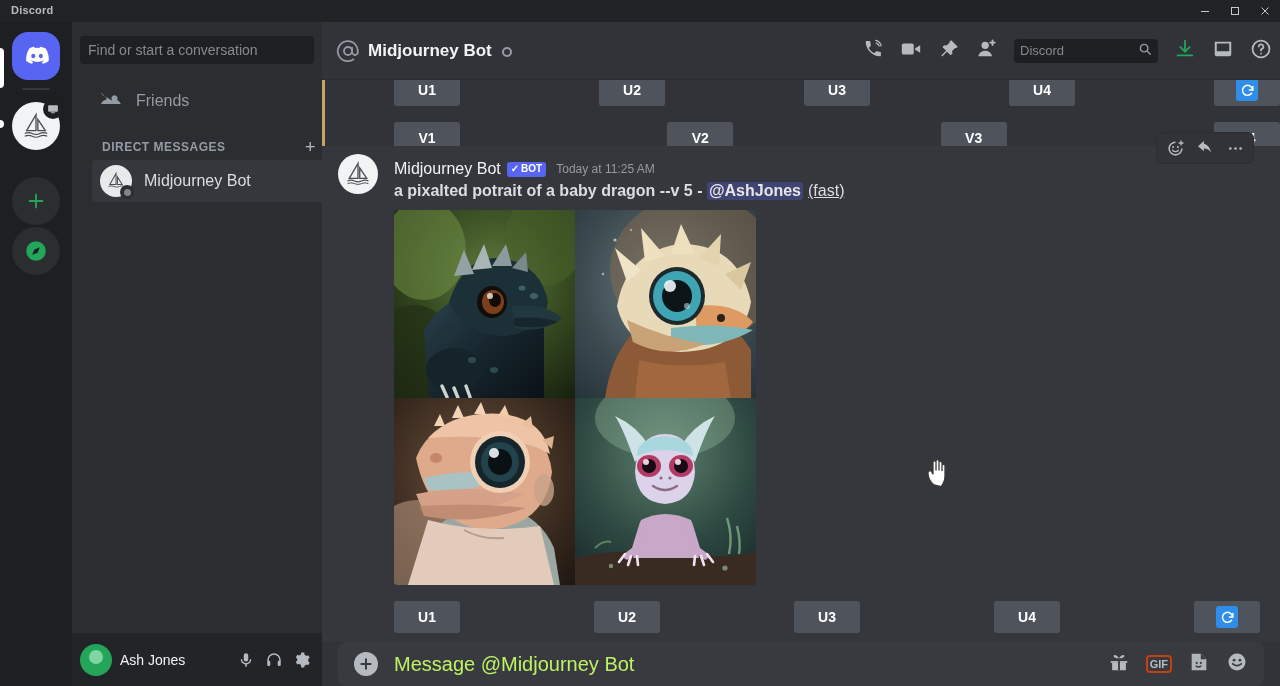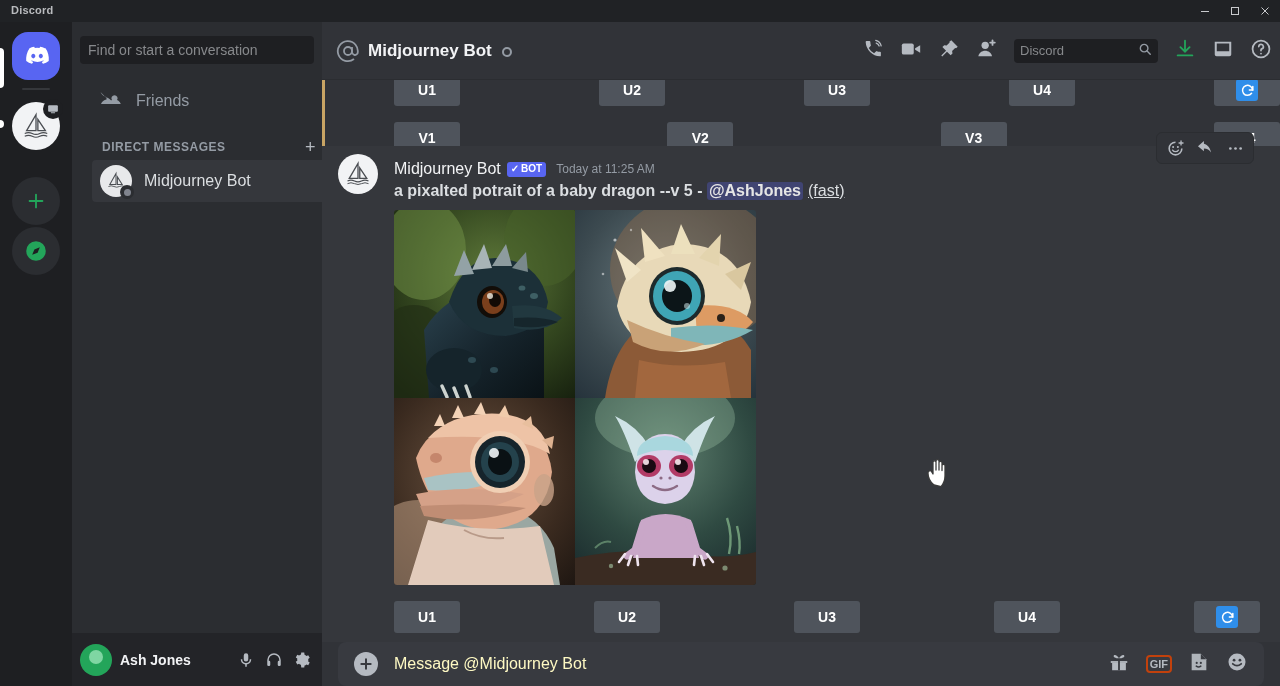--- a/index.html
+++ b/index.html
@@ -106,21 +106,21 @@
     background: #232428; display: flex; align-items: center; padding: 0 8px; gap: 8px;
   }
   .user-avatar {
     width: 32px; height: 32px; border-radius: 50%; background: #23a55a; flex: 0 0 32px;
     position: relative; overflow: hidden;
   }
   .user-avatar::after {
     content: ""; position: absolute; left: 9px; top: 6px; width: 14px; height: 14px;
     border-radius: 50%; background: #7fd6a3;
   }
-  .user-name { font-size: 14px; font-weight: bold; color: #f2f3f5; }
+  .user-name { font-size: 14px; font-weight: normal; color: #f2f3f5; }
   .user-icons { margin-left: auto; display: flex; gap: 4px; color: #b5bac1; }
   .user-icons .ui-btn {
     width: 24px; height: 24px; display: flex; align-items: center; justify-content: center;
   }
 
   
   .topbar {
     position: absolute; left: 322px; top: 22px; width: 958px; height: 58px;
     background: #313338; display: flex; align-items: center; padding: 0 8px 0 14px;
     border-bottom: 1px solid #2b2d31;
@@ -219,21 +219,21 @@
   }
   .composer {
     width: 926px; height: 44px; background: #383a40; border-radius: 8px;
     display: flex; align-items: center; padding: 0 16px; gap: 16px;
   }
   .composer-plus {
     width: 24px; height: 24px; border-radius: 50%; background: #b5bac1;
     display: flex; align-items: center; justify-content: center; color: #383a40;
     flex: 0 0 24px;
   }
-  .composer-placeholder { font-size: 16px; color: #fef9c3; flex: 1; }
+  .composer-placeholder { font-size: 20px; color: #bef264; flex: 1; }
   .composer-icons { display: flex; align-items: center; gap: 16px; color: #b5bac1; }
   .gif-chip {
     border: 2px solid #c2410c; border-radius: 4px; color: #b5bac1;
     font-size: 11px; font-weight: bold; padding: 1px 2px; line-height: 1.1;
   }
 
   
   .cursor { position: absolute; left: 603px; top: 376px; pointer-events: none; }
 </style>
 </head>

